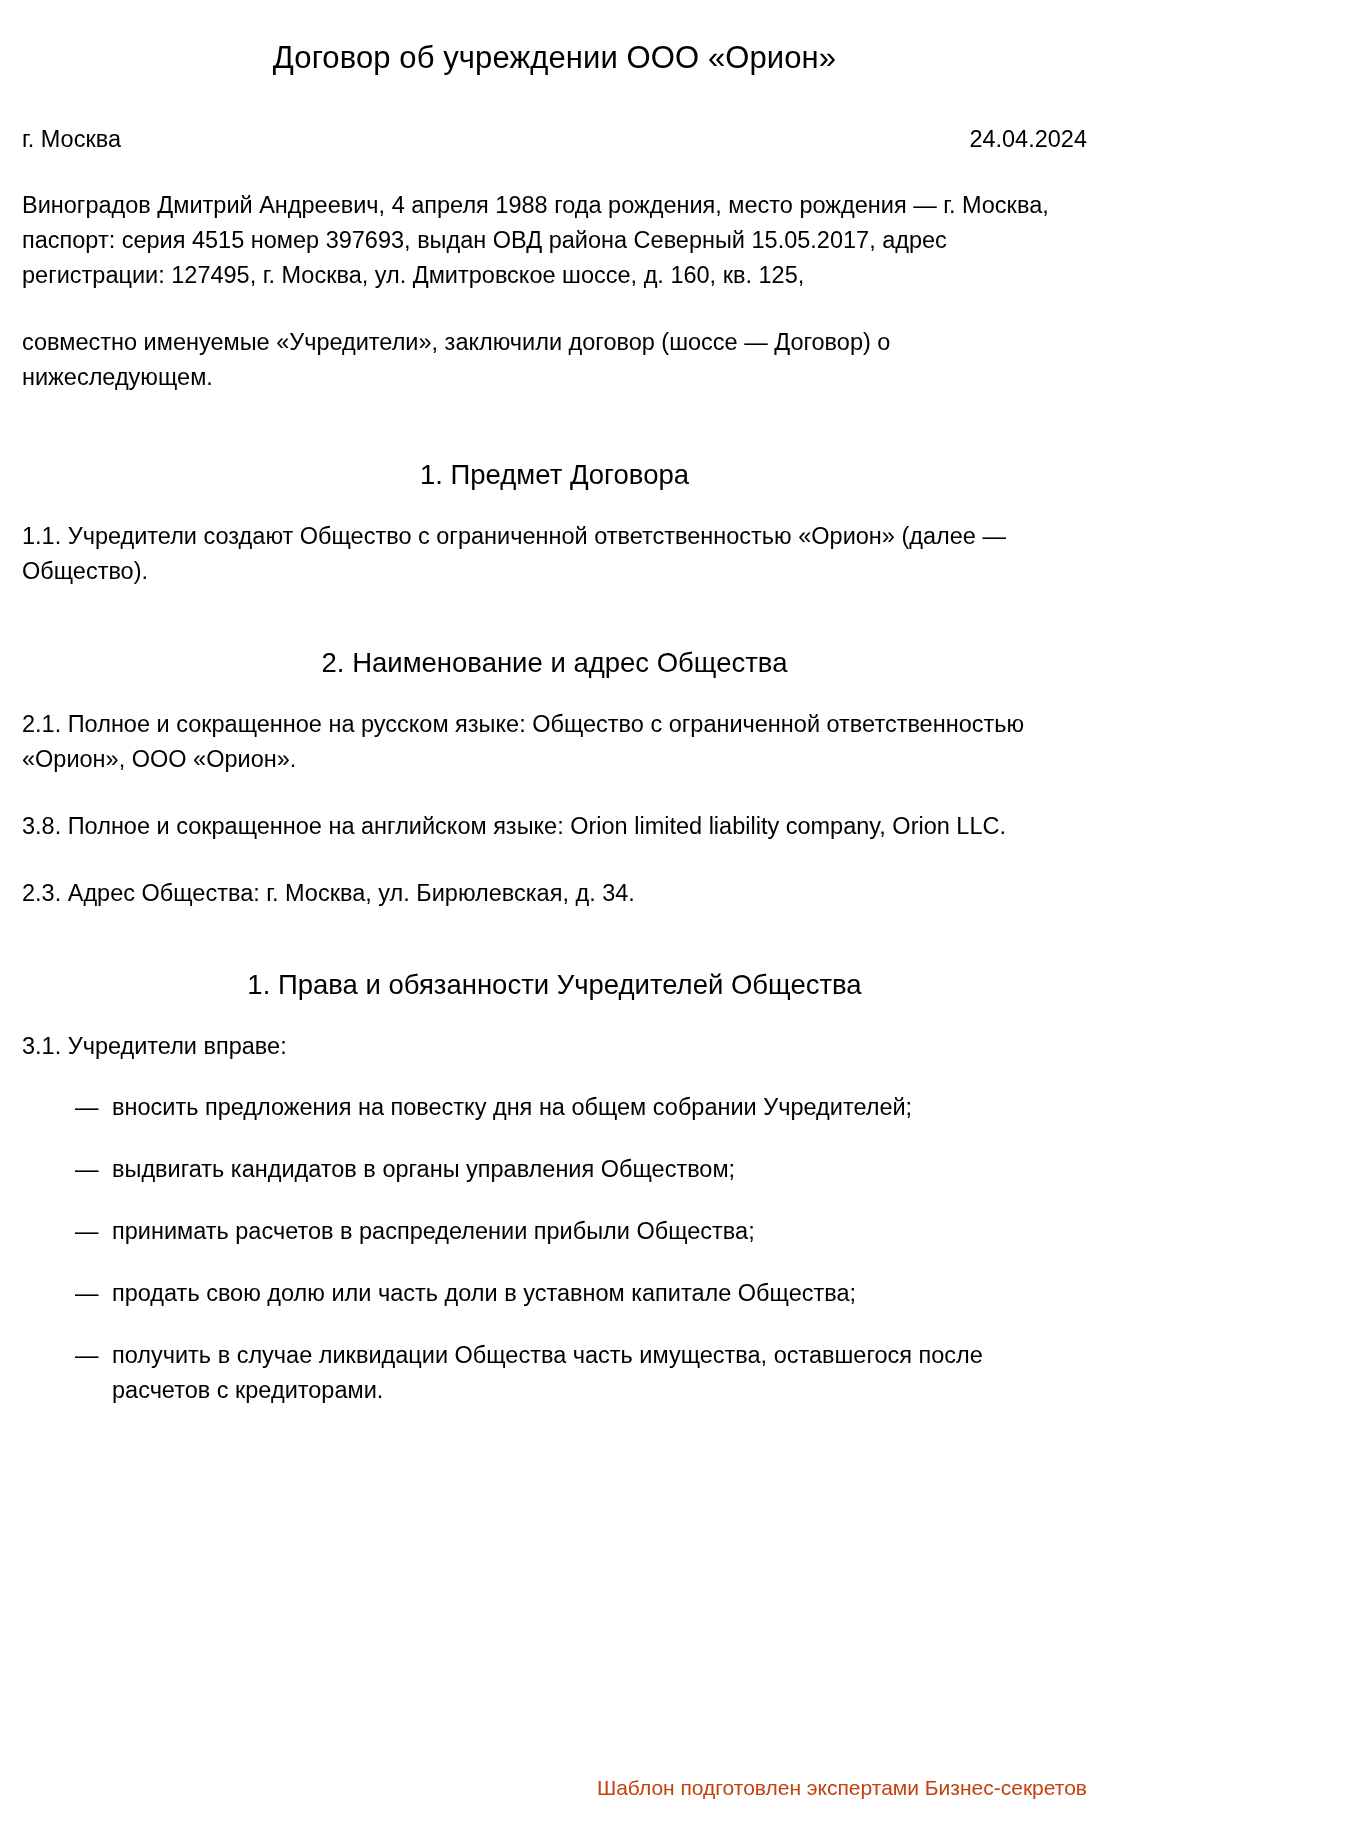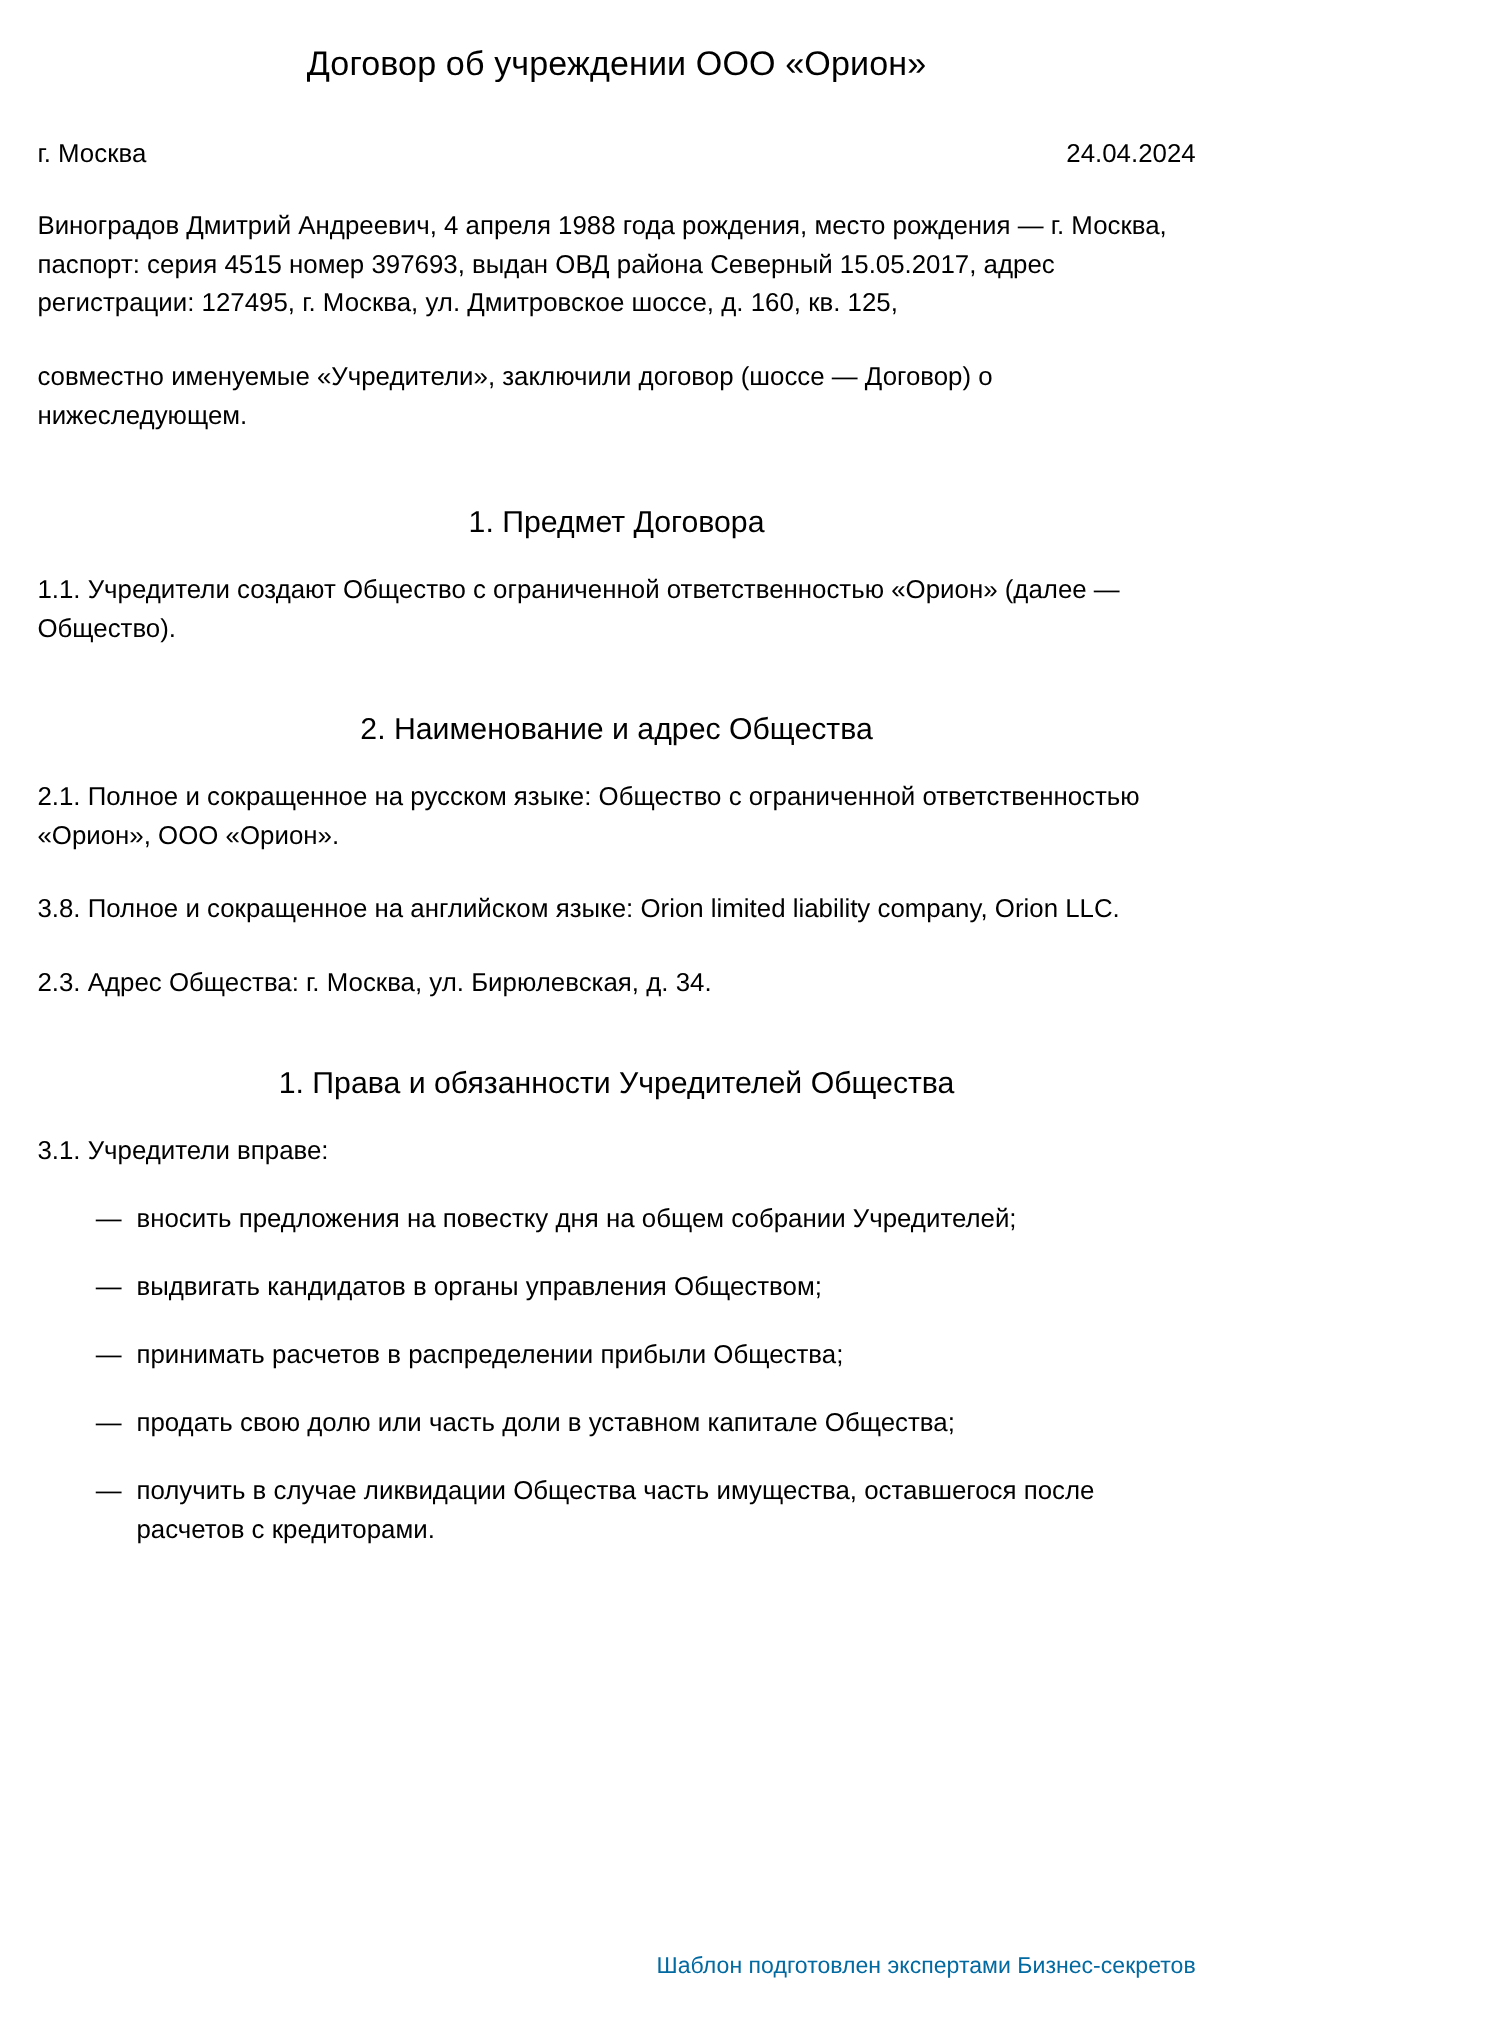--- a/index.html
+++ b/index.html
@@ -6,21 +6,21 @@
     margin: 0;
     padding: 0;
     background: #ffffff;
   }
   .page {
     position: relative;
     width: 1161px;
     height: 1846px;
     background: #ffffff;
     box-sizing: border-box;
-    padding: 38px 74px 0 34px;
+    padding: 38px 74px 0 22px;
     font-family: "Liberation Sans", sans-serif;
     color: #000000;
     overflow: hidden;
   }
   .doc-title {
     text-align: center;
     font-size: 31px;
     line-height: 40px;
     font-weight: 400;
     margin: 0 0 46px 0;
@@ -74,21 +74,21 @@
     left: 53px;
     top: 0;
   }
   .footer-note {
     position: absolute;
     right: 74px;
     bottom: 44px;
     font-size: 21px;
     line-height: 28px;
     text-align: left;
-    color: #0369a1;
+    color: #c2410c;
   }
 </style>
 </head>
 <body>
 
 <div class="page">
 
   <h1 class="doc-title">Договор об учреждении ООО «Орион»</h1>
 
   <div class="meta-row">

